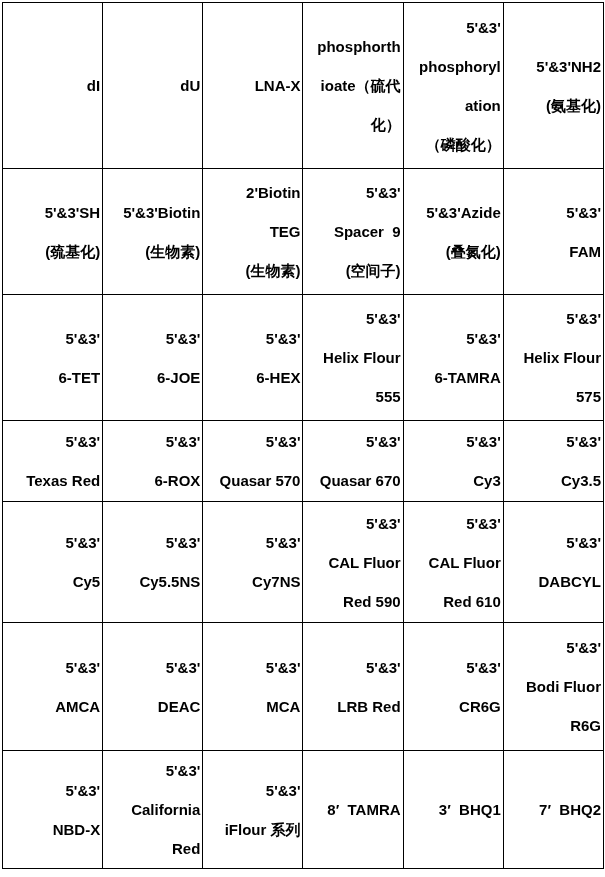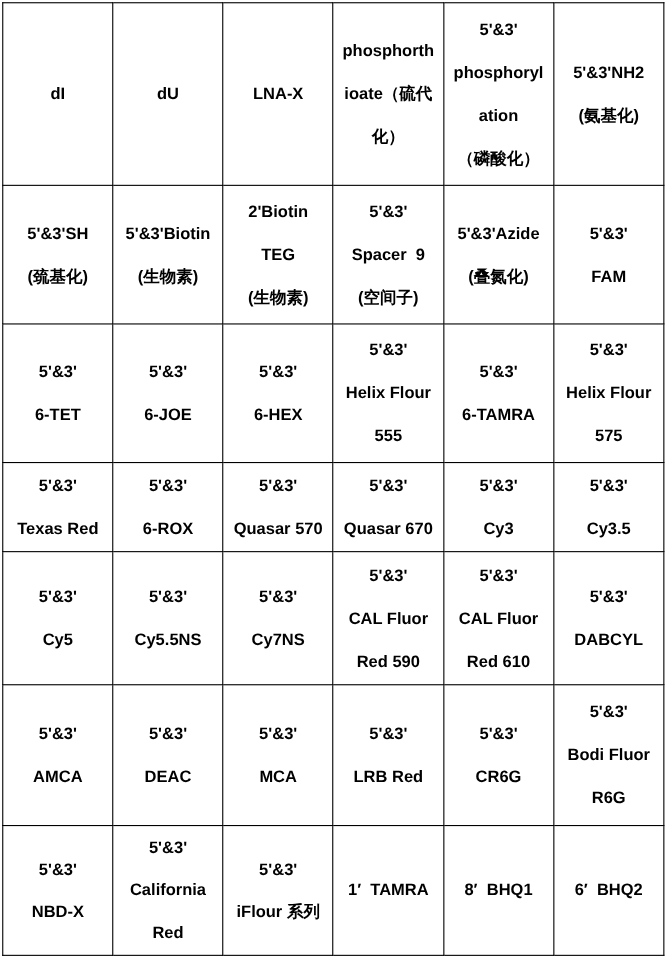--- a/index.html
+++ b/index.html
@@ -12,21 +12,21 @@
     font-family: "Liberation Sans", "DejaVu Sans", sans-serif;
   }
   table.mod-table {
     border-collapse: collapse;
     table-layout: fixed;
     width: 602px;
   }
   table.mod-table td {
     border: 1px solid #000000;
     padding: 0 2px;
-    text-align: center;
+    text-align: right;
     vertical-align: middle;
     color: #000000;
     font-weight: bold;
     font-size: 15px;
     line-height: 39px;
     white-space: pre-wrap;
     overflow: hidden;
     word-break: break-word;
   }
   tr.row-1 { height: 166px; }
@@ -135,19 +135,19 @@
 R6G</td>
       </tr>
       <tr class="row-7">
         <td>5'&amp;3'
 NBD-X</td>
         <td>5'&amp;3'
 California
 Red</td>
         <td>5'&amp;3'
 iFlour 系列</td>
-        <td>1′  TAMRA</td>
-        <td>8′  BHQ1</td>
-        <td>6′  BHQ2</td>
+        <td>8′  TAMRA</td>
+        <td>3′  BHQ1</td>
+        <td>7′  BHQ2</td>
       </tr>
     </tbody>
   </table>
 </div>
 
 </body></html>

